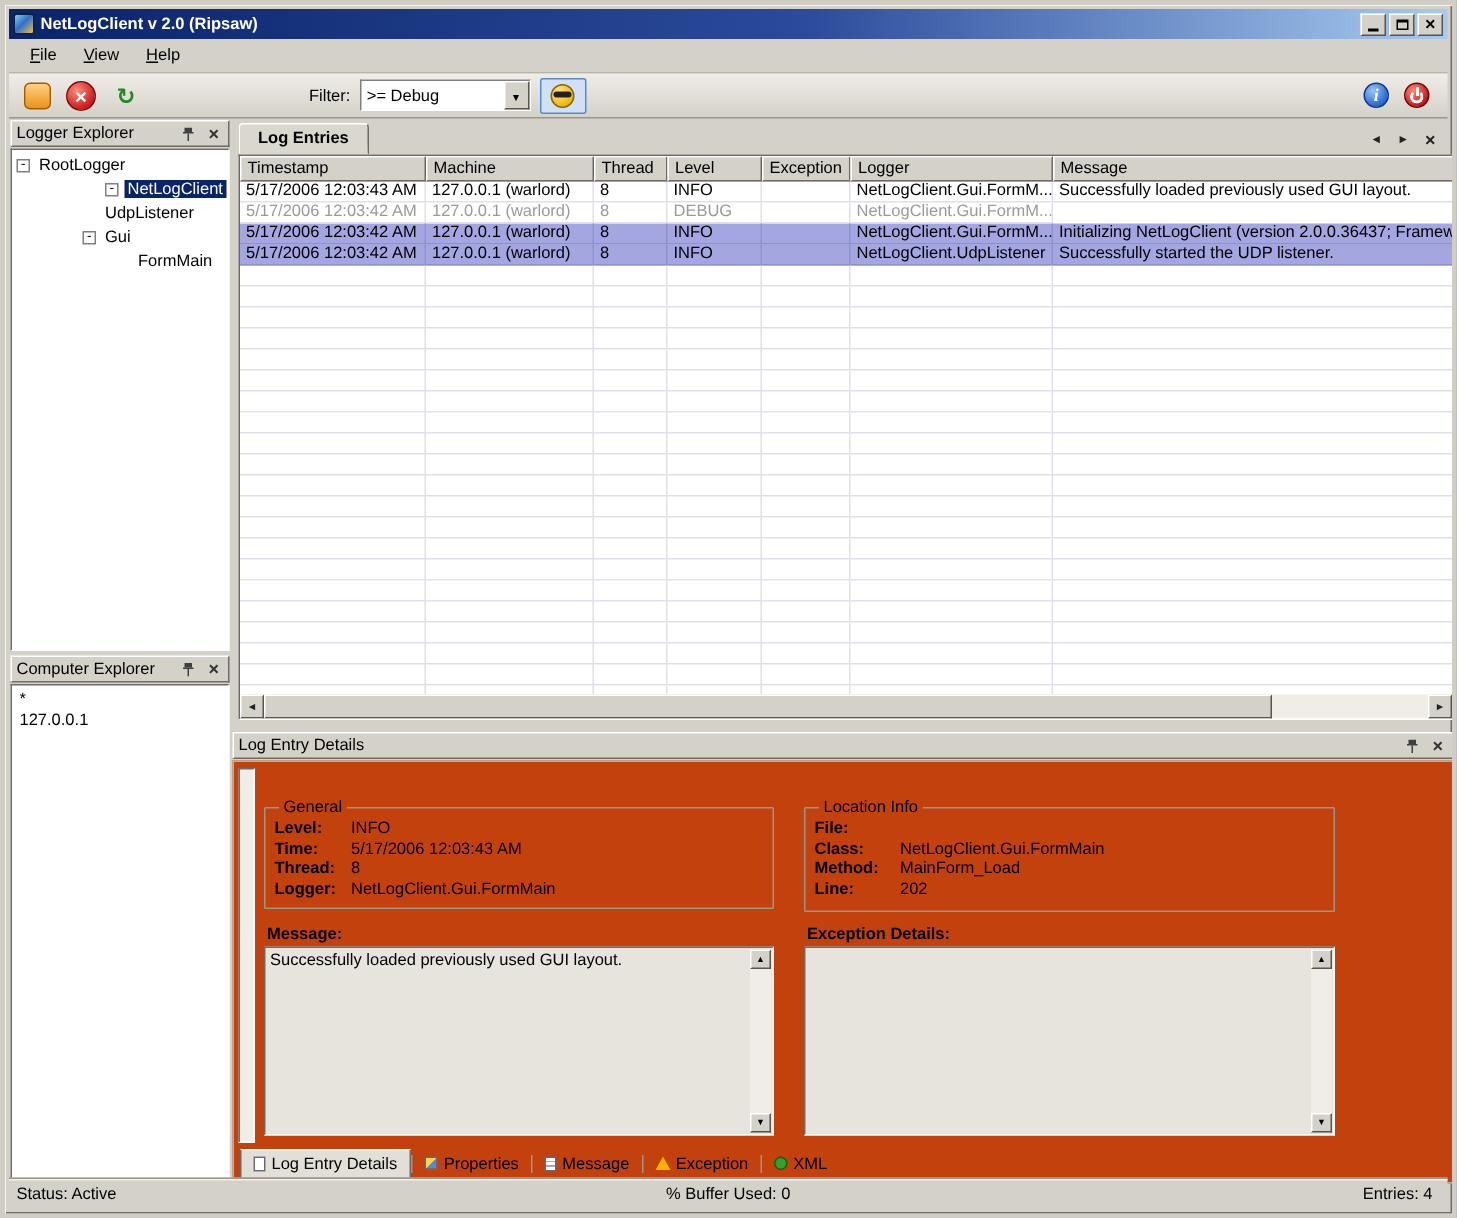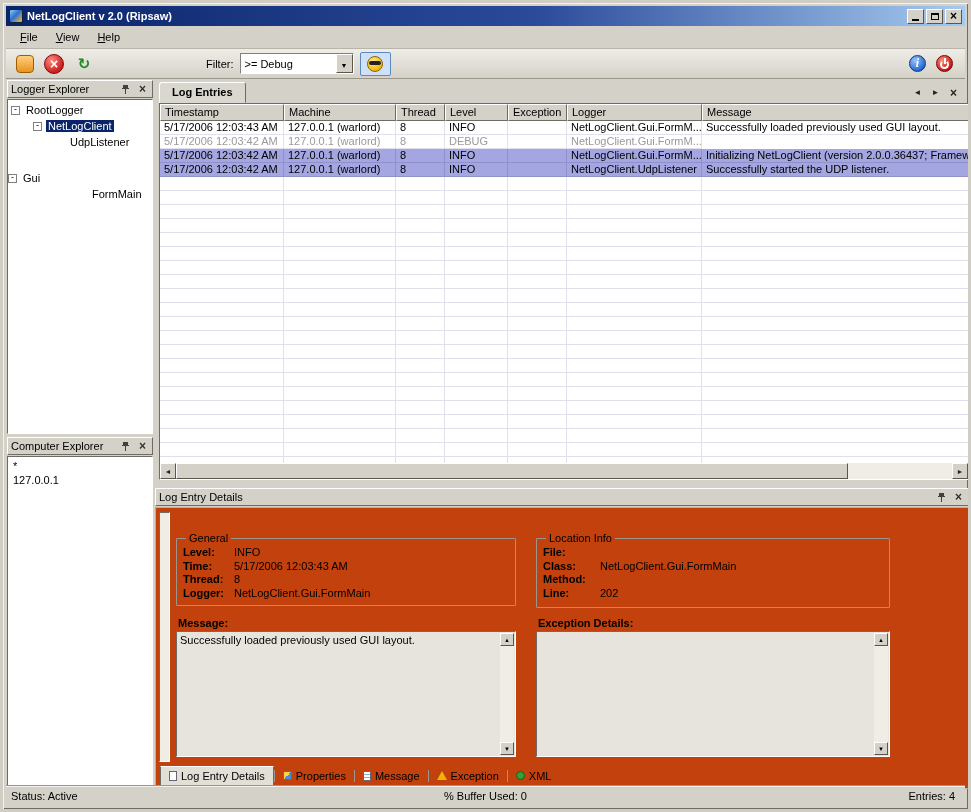--- a/index.html
+++ b/index.html
@@ -333,29 +333,29 @@
             <rect x="4" y="4" width="1" height="5" fill="#404040"></rect>
           </svg>
       </span>
       <span class="ph-btn ph-close"></span>
     </div>
     <div class="panel-body">
         <div class="tree-row" style="padding-left: 3px;">
           <div class="expander"></div>
           <div class="tree-label">RootLogger</div>
         </div>
-        <div class="tree-row" style="padding-left: 25px;">
+        <div class="tree-row" style="padding-left: 25px; margin-left: 37px;">
           <div class="expander"></div>
           <div class="tree-label sel">NetLogClient</div>
         </div>
         <div class="tree-row" style="padding-left: 47px;">
           <div class="expander-space"></div>
           <div class="tree-label">UdpListener</div>
         </div>
-        <div class="tree-row" style=" margin-top: 20px;">
+        <div class="tree-row" style="padding-left: 47px;">
           <div class="expander"></div>
           <div class="tree-label">Gui</div>
         </div>
         <div class="tree-row" style="padding-left: 69px;">
           <div class="expander-space"></div>
           <div class="tree-label">FormMain</div>
         </div>
       </div>
   </div>
 
@@ -671,20 +671,21 @@
         <div>
             <div class="fieldrow">
               <div class="fk" style="width: 52px;">File:</div>
             </div>
             <div class="fieldrow">
               <div class="fk" style="width: 52px;">Class:</div>
               <div class="fv">NetLogClient.Gui.FormMain</div>
             </div>
             <div class="fieldrow">
               <div class="fk" style="width: 52px;">Method:</div>
+              <div class="fv">MainForm_Load</div>
             </div>
             <div class="fieldrow">
               <div class="fk" style="width: 52px;">Line:</div>
               <div class="fv">202</div>
             </div>
           </div>
       </fieldset>
 
       <div class="area-label msg-label">Message:</div>
       <div class="textbox message-box">

